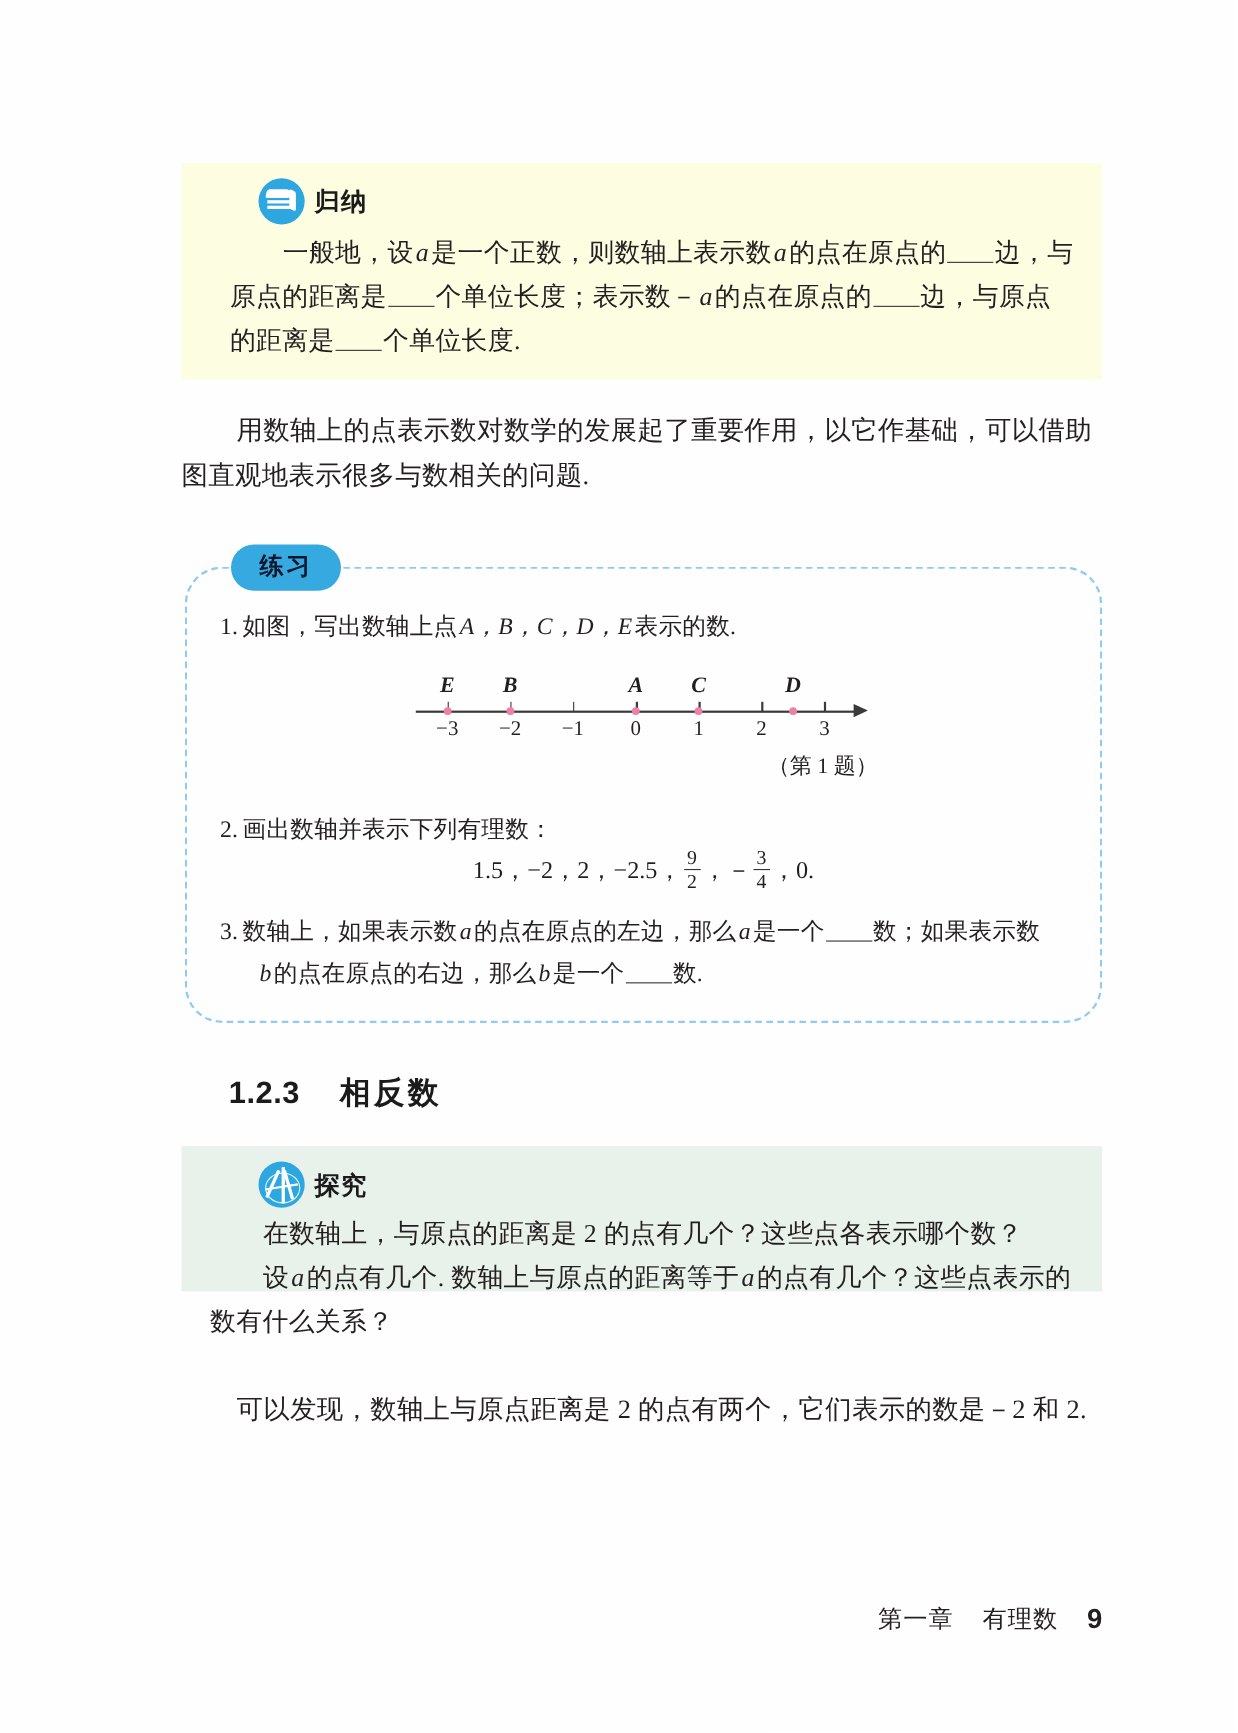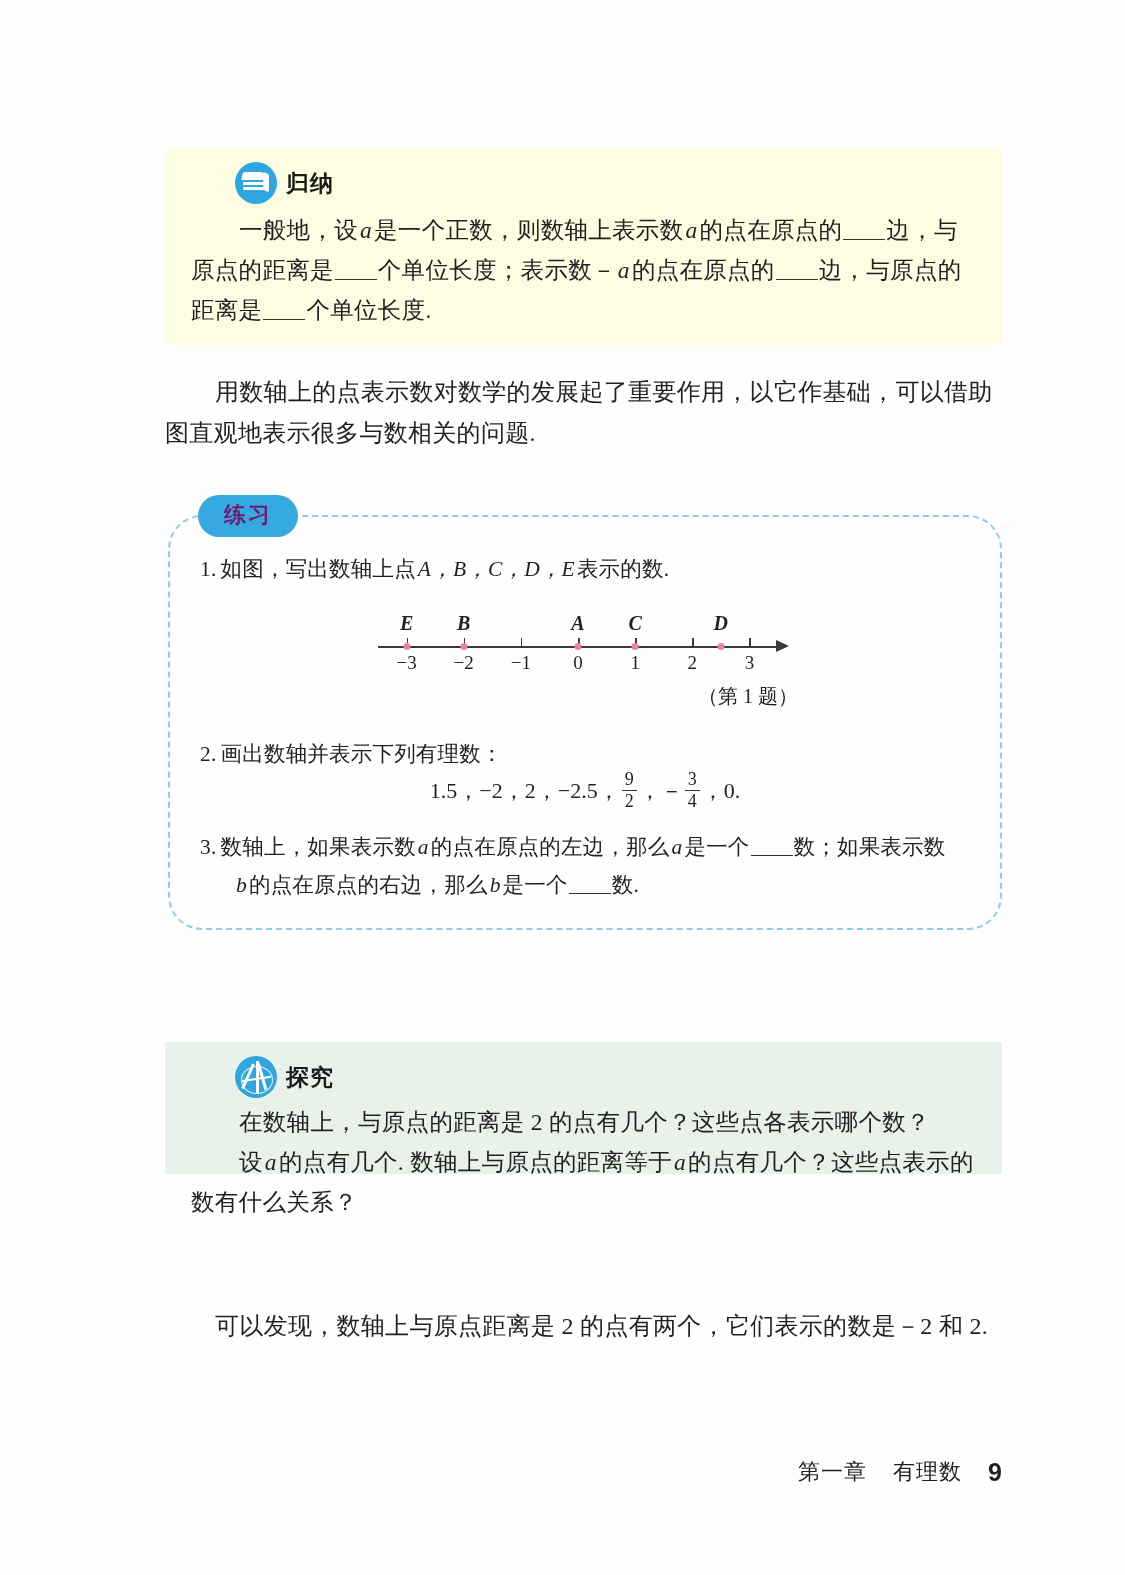--- a/index.html
+++ b/index.html
@@ -84,21 +84,21 @@
     background: #ffffff; transform: skewY(22deg); border-radius: 2px;
   }
   .box-title {
     font-family: "Liberation Sans", "DejaVu Sans", sans-serif;
     font-weight: bold;
     font-size: 23px;
     letter-spacing: 1px;
     color: #1b1b1b;
   }
   .summary-body {
-    padding: 6px 26px 0 26px;
+    padding: 6px 26px 0 44px;
     font-size: 23.5px;
     line-height: 40px;
     letter-spacing: 0.3px;
   }
   .summary-body .indent { display: inline-block; width: 48px; }
 
   
   .para {
     position: absolute;
     left: 165px;
@@ -115,24 +115,24 @@
     left: 168px;
     top: 515px;
     width: 834px;
     height: 415px;
     border: 2.2px dashed #8ecbf0;
     border-radius: 34px;
     box-sizing: border-box;
   }
   .practice-tab {
     position: absolute;
-    left: 28px;
+    left: 40px;
     top: -22px;
     background: #36a9e1;
-    color: #701a75;
+    color: #0f172a;
     border-radius: 22px;
     padding: 5px 26px 7px 26px;
     font-family: "Liberation Sans", "DejaVu Sans", sans-serif;
     font-weight: bold;
     font-size: 22px;
     letter-spacing: 2px;
   }
   .prob {
     position: absolute;
     font-size: 21.5px;
@@ -374,41 +374,44 @@
   </div>
   <div class="numlist">
     <span>1.5，−2，2，−2.5，</span><span class="frac"><span class="top">9</span><span class="bar"></span><span class="bot">2</span></span><span>，－</span><span class="frac"><span class="top">3</span><span class="bar"></span><span class="bot">4</span></span><span>，0.</span>
   </div>
 
   <div class="prob" style="left:200px; top:828px; width:810px; text-indent:0;">
     <span class="num">3.</span><span>数轴上，如果表示数</span><span class="mathvar">a</span><span>的点在原点的左边，那么</span><span class="mathvar">a</span><span>是一个</span><span class="blank"></span><span>数；如果表示数</span><br>
     <span style="display:inline-block;width:34px;"></span><span class="mathvar">b</span><span>的点在原点的右边，那么</span><span class="mathvar">b</span><span>是一个</span><span class="blank"></span><span>数.</span>
   </div>
 
+  <div class="section-head">
+    <span>1.2.3</span><span class="sec-title">相反数</span>
+  </div>
 
   <div class="explore-box">
     <div class="box-header">
       <span class="badge-icon">
         <span class="compass-glyph">
           <span class="ring"></span>
           <s class="arcline"></s>
           <s class="leg-l"></s>
           <s class="leg-r"></s>
           <s class="stem"></s>
         </span>
       </span>
       <span class="box-title">探究</span>
     </div>
     <div class="explore-body">
       <span class="indent"></span><span>在数轴上，与原点的距离是 2 的点有几个？这些点各表示哪个数？</span><br>
       <span class="indent"></span><span>设</span><span class="mathvar">a</span><span>的点有几个. 数轴上与原点的距离等于</span><span class="mathvar">a</span><span>的点有几个？这些点表示的数有什么关系？</span>
     </div>
   </div>
 
-  <div class="para" style="top:1262px;margin-top:44px;">
+  <div class="para" style="top:1262px;">
     <span class="indent"></span><span>可以发现，数轴上与原点距离是 2 的点有两个，它们表示的数是－2 和 2.</span>
   </div>
 
   <div class="footer">
     <span>第一章</span>
     <span>有理数</span>
     <span class="pageno">9</span>
   </div>
 
 </div>

